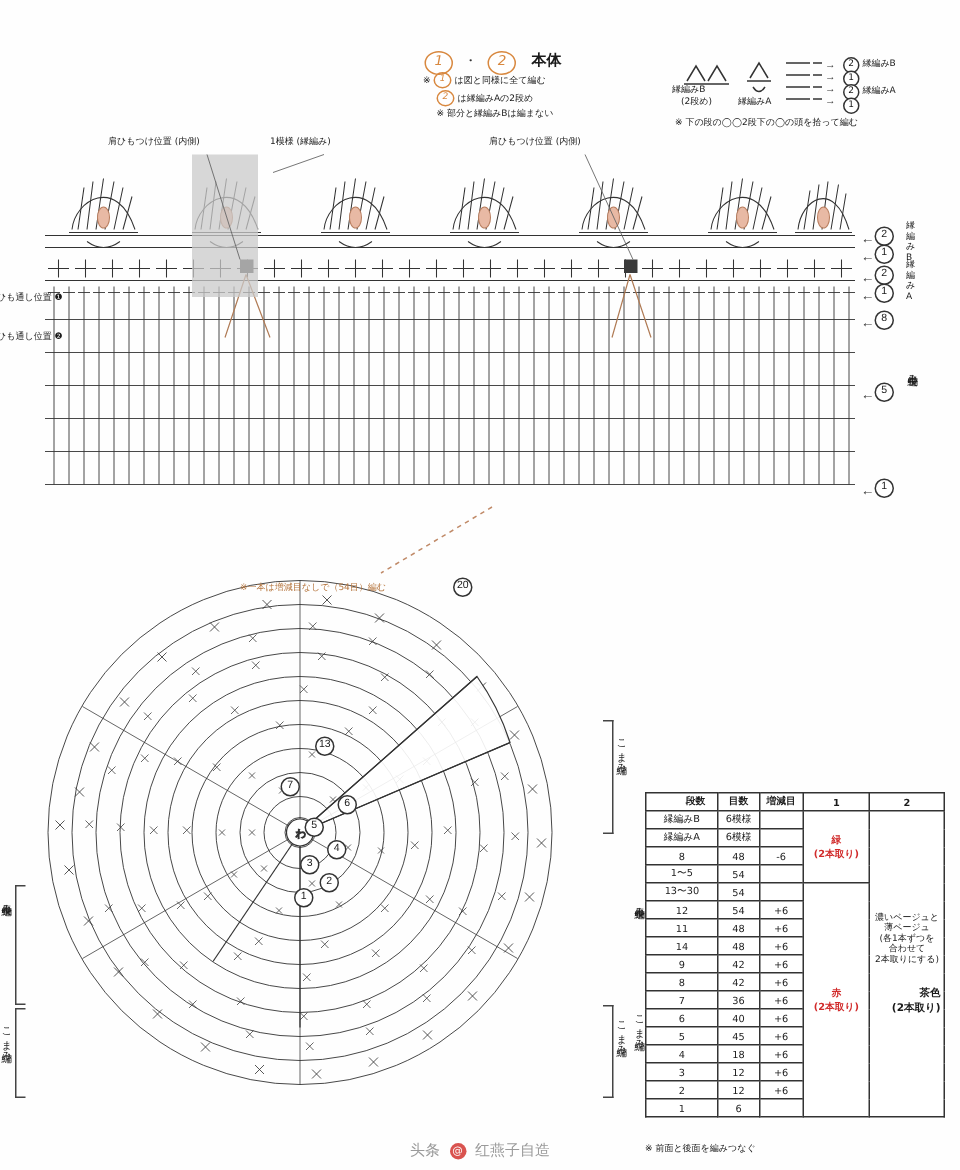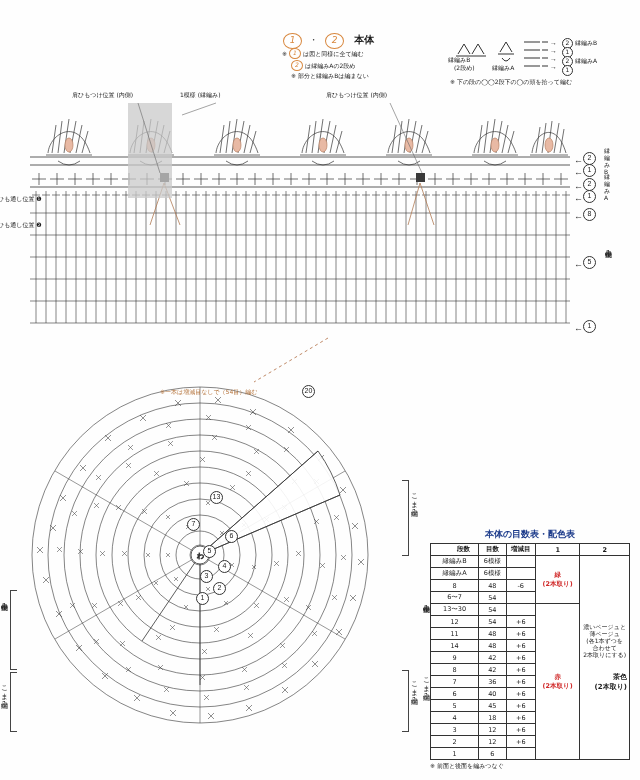--- a/index.html
+++ b/index.html
@@ -517,21 +517,20 @@
     <div class="abs bracket-l" style="left:-10px; top:302px; width:6px; height:58px;"></div>
     <div class="abs jp vlabel" style="left:-20px; top:310px;">こま編み</div>
 
     <div class="abs bracket" style="left:382px; top:110px; width:6px; height:74px;"></div>
     <div class="abs jp vlabel" style="left:390px; top:118px;">こま編み</div>
     <div class="abs bracket" style="left:382px; top:300px; width:6px; height:60px;"></div>
     <div class="abs jp vlabel" style="left:390px; top:306px;">こま編み</div>
   </div>
 
   <div class="abs" style="left:430px; top:528px; width:200px;">
-    <div class="tbl-title jp">本体の目数表・配色表</div>
     <table class="chart jp">
       <thead>
         <tr>
           <th style="width:34px;padding-left:20px;">段数</th>
           <th style="width:26px;">目数</th>
           <th style="width:28px;">増減目</th>
           <th style="width:46px;">1</th>
           <th style="width:46px;">2</th>
         </tr>
       </thead>
@@ -550,21 +549,21 @@
           <td>縁編みA</td>
           <td>6模様</td>
           <td></td>
         </tr>
         <tr>
           <td>8</td>
           <td>48</td>
           <td>-6</td>
         </tr>
         <tr>
-          <td>6〜7</td>
+          <td>1〜5</td>
           <td>54</td>
           <td></td>
         </tr>
         <tr>
           <td>13〜30</td>
           <td>54</td>
           <td></td>
           <td rowspan="13" class="col-red">赤<br>(2本取り)</td>
         </tr>
         <tr>
@@ -629,14 +628,19 @@
         </tr>
       </tbody>
     </table>
   </div>
 
   <div class="abs jp vlabel" style="left:422px; top:600px;">中長編み</div>
   <div class="abs jp vlabel" style="left:422px; top:672px;">こま編み</div>
 
   <div class="abs jp t6" style="left:430px; top:762px;">※ 前面と後面を編みつなぐ</div>
 
+  <div class="watermark jp">
+    <span>头条</span>
+    <span class="wm-dot">@</span>
+    <span>红燕子自造</span>
+  </div>
 
 </div>
 
 </body></html>

